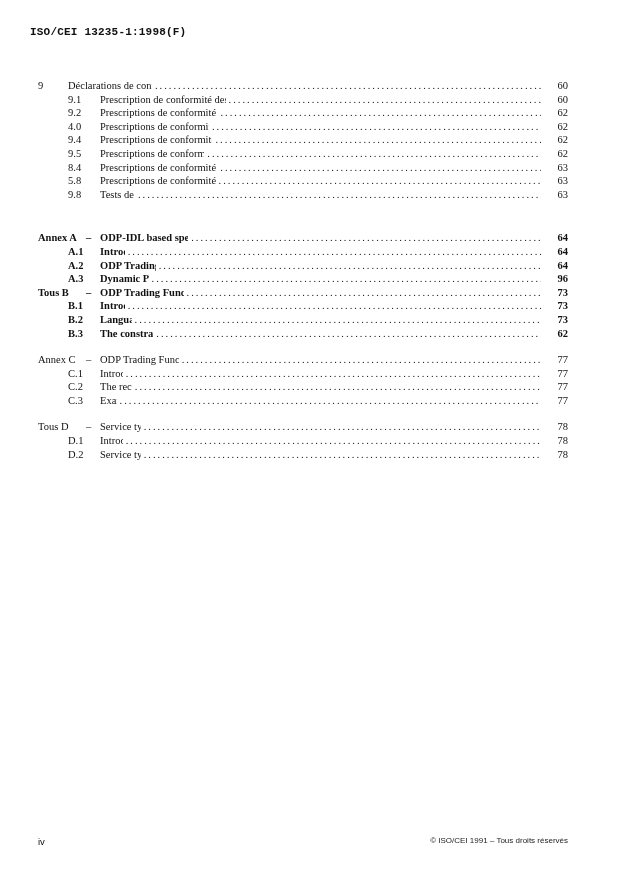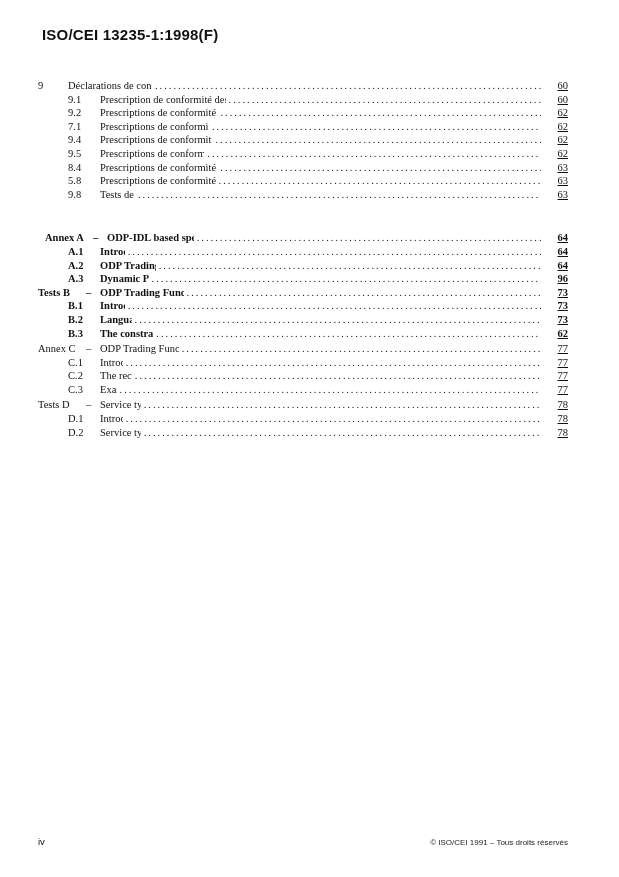--- a/index.html
+++ b/index.html
@@ -10,65 +10,65 @@
   }
   .page {
     position: relative;
     width: 619px; height: 877px;
     background: #ffffff;
     color: #111;
     overflow: hidden;
   }
   .header {
     position: absolute;
-    top: 26px; left: 42px;
-    font-family: Liberation Sans, sans-serif;
+    top: 26px; left: 30px;
+    font-family: Liberation Mono, monospace;
     font-weight: bold;
-    font-size: 15px;
+    font-size: 11px;
     letter-spacing: 0.2px;
   }
   .toc {
     position: absolute;
     top: 79px; left: 38px; right: 51px;
   }
   .toc-row {
     display: flex;
     align-items: baseline;
     font-size: 10.5px;
     line-height: 13.6px;
     white-space: nowrap;
   }
   .toc-row.bold { font-weight: bold; }
-  .toc-row.gap-large { margin-top: 30px; margin-left: 7px; }
-  .toc-row.gap-small { margin-top: 2px; }
+  .toc-row.gap-large { margin-top: 30px; }
+  .toc-row.gap-small { margin-top: 13px; }
   .toc-row.chapter .num { flex: 0 0 30px; }
   .toc-row.sub { padding-left: 30px; }
   .toc-row.sub .num { flex: 0 0 32px; }
   .toc-row.annex .num { flex: 0 0 48px; }
   .toc-row.annex .sep { flex: 0 0 14px; }
   .toc-row .label { flex: 0 1 auto; overflow: hidden; }
   .toc-row .leader {
     flex: 1 1 auto;
     overflow: hidden;
     margin: 0 3px;
     height: 13.6px;
   }
   .toc-row .leader::after {
     content: "..............................................................................................................................................................................................................";
     letter-spacing: 2px;
     font-weight: normal;
     font-size: 10.5px;
   }
-  .toc-row .pg { flex: 0 0 24px; text-align: right; text-decoration: underline; }
+  .toc-row .pg { flex: 0 0 24px; text-align: right; }
   .footer {
     position: absolute;
     left: 38px; right: 51px; top: 836px;
     display: flex;
     justify-content: space-between;
-    align-items: flex-end;
+    align-items: flex-start;
     font-family: "Liberation Sans", sans-serif;
   }
   .footer .folio { font-size: 9.5px; }
   .footer .copyright { font-size: 8px; color: #222; }
 </style>
 </head>
 <body>
 
 <div class="page">
 
@@ -89,21 +89,21 @@
         <span class="leader"></span>
         <span class="pg">60</span>
       </div>
       <div class="toc-row sub">
         <span class="num">9.2</span>
         <span class="label">Prescriptions de conformité pour la classe de conformité de courtier d'interrogation</span>
         <span class="leader"></span>
         <span class="pg">62</span>
       </div>
       <div class="toc-row sub">
-        <span class="num">7.1</span>
+        <span class="num">4.0</span>
         <span class="label">Prescriptions de conformité pour la classe de conformité de courtier simple</span>
         <span class="leader"></span>
         <span class="pg">62</span>
       </div>
       <div class="toc-row sub">
         <span class="num">9.4</span>
         <span class="label">Prescriptions de conformité pour la classe de conformité de courtier autonome</span>
         <span class="leader"></span>
         <span class="pg">62</span>
       </div>
@@ -150,21 +150,21 @@
         <span class="leader"></span>
         <span class="pg">64</span>
       </div>
       <div class="toc-row sub bold">
         <span class="num">A.3</span>
         <span class="label">Dynamic Property module</span>
         <span class="leader"></span>
         <span class="pg">96</span>
       </div>
       <div class="toc-row annex bold">
-        <span class="num">Tests B</span>
+        <span class="num">Tous B</span>
         <span class="sep">–</span>
         <span class="label">ODP Trading Function Constraint Language BNF</span>
         <span class="leader"></span>
         <span class="pg">73</span>
       </div>
       <div class="toc-row sub bold">
         <span class="num">B.1</span>
         <span class="label">Introduction</span>
         <span class="leader"></span>
         <span class="pg">73</span>
@@ -200,21 +200,21 @@
         <span class="leader"></span>
         <span class="pg">77</span>
       </div>
       <div class="toc-row sub">
         <span class="num">C.3</span>
         <span class="label">Example</span>
         <span class="leader"></span>
         <span class="pg">77</span>
       </div>
       <div class="toc-row annex gap-small">
-        <span class="num">Tests D</span>
+        <span class="num">Tous D</span>
         <span class="sep">–</span>
         <span class="label">Service type repository</span>
         <span class="leader"></span>
         <span class="pg">78</span>
       </div>
       <div class="toc-row sub">
         <span class="num">D.1</span>
         <span class="label">Introduction</span>
         <span class="leader"></span>
         <span class="pg">78</span>

